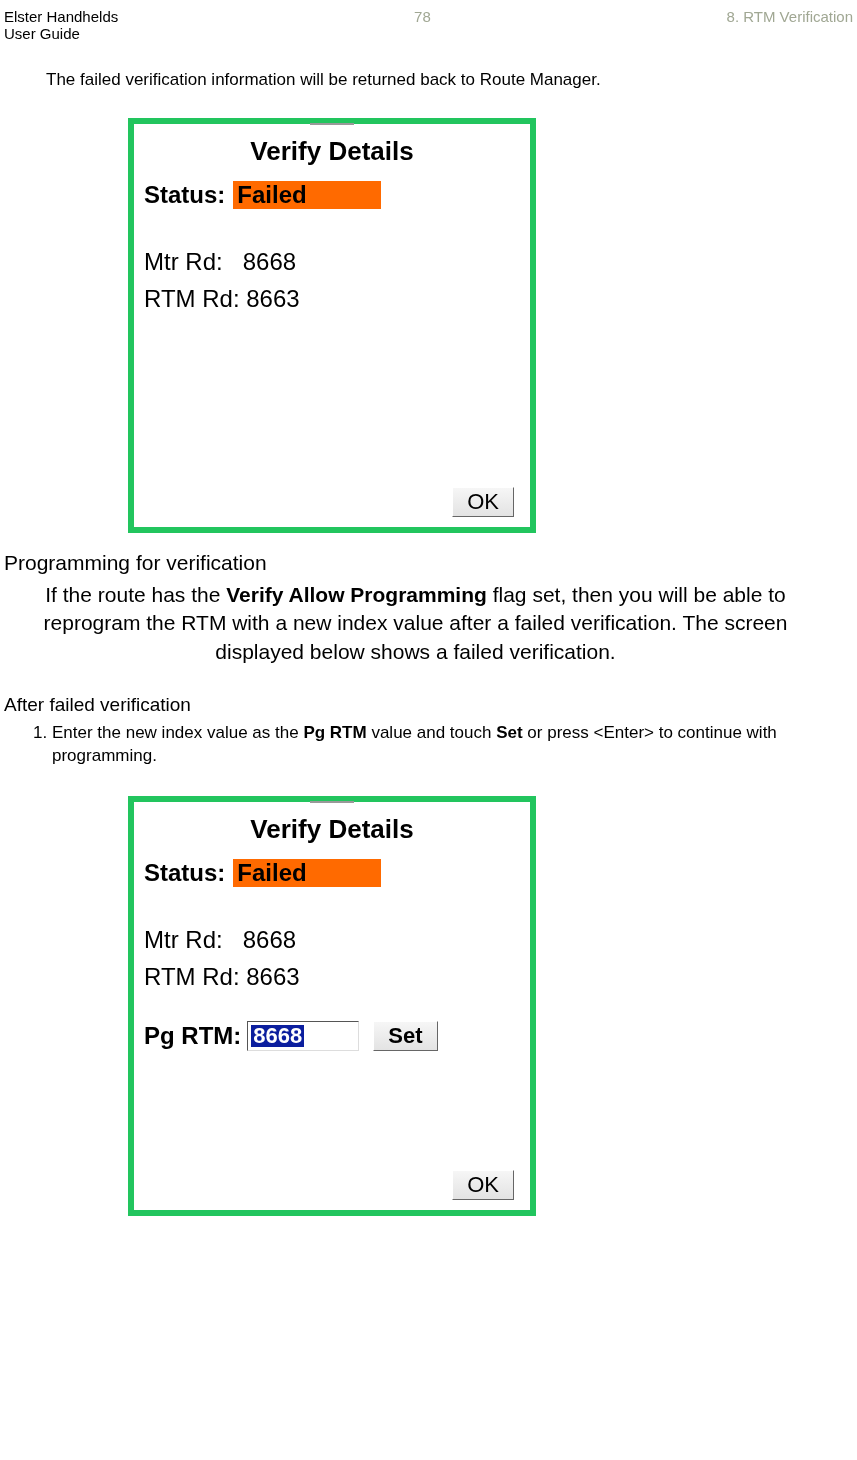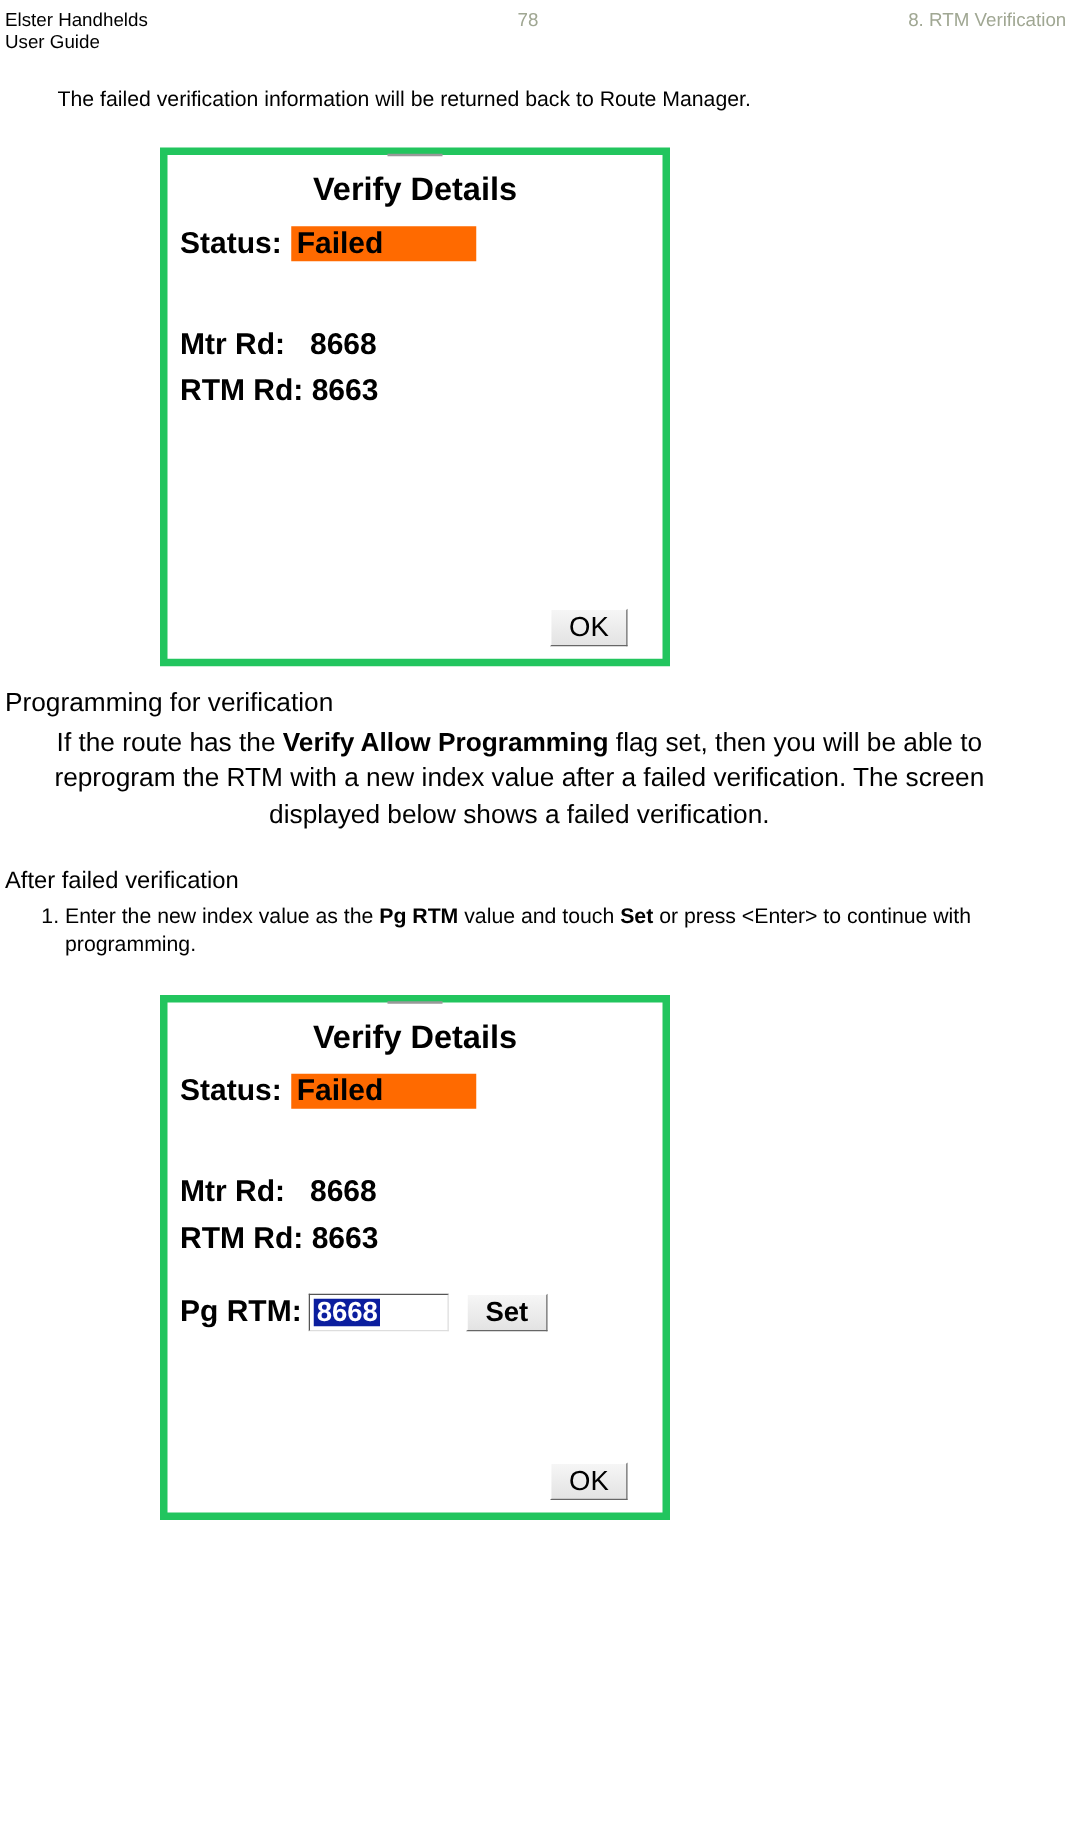--- a/index.html
+++ b/index.html
@@ -66,23 +66,23 @@
     .device-screen .status-badge {
       background: #ff6a00;
       color: #000000;
       font-weight: bold;
       font-size: 24px;
       padding: 0px 4px 0px 4px;
       width: 148px;
       display: inline-block;
     }
     .device-screen .reads {
-      margin-top: 48px;
+      margin-top: 34px;
       padding-left: 10px;
-      font-weight: bold;
+      font-weight: normal;
       font-size: 24px;
       line-height: 1.55;
     }
     .device-screen .pg-row {
       display: flex;
       align-items: center;
       margin-top: 26px;
       padding-left: 10px;
       font-weight: bold;
       font-size: 24px;
@@ -118,21 +118,21 @@
       border-bottom: 1px solid #666;
       font-size: 22px;
       font-family: Tahoma, Arial, sans-serif;
       padding: 1px 14px;
       text-align: center;
       cursor: default;
       user-select: none;
     }
     .device-screen .ok-button {
       position: absolute;
-      right: 28px;
+      right: 16px;
       bottom: 10px;
     }
     h2.section-title {
       font-size: 21px;
       font-weight: 400;
       margin: 18px 0 6px 4px;
     }
     p.section-text {
       margin: 0 30px 0 4px;
       font-size: 21px;

